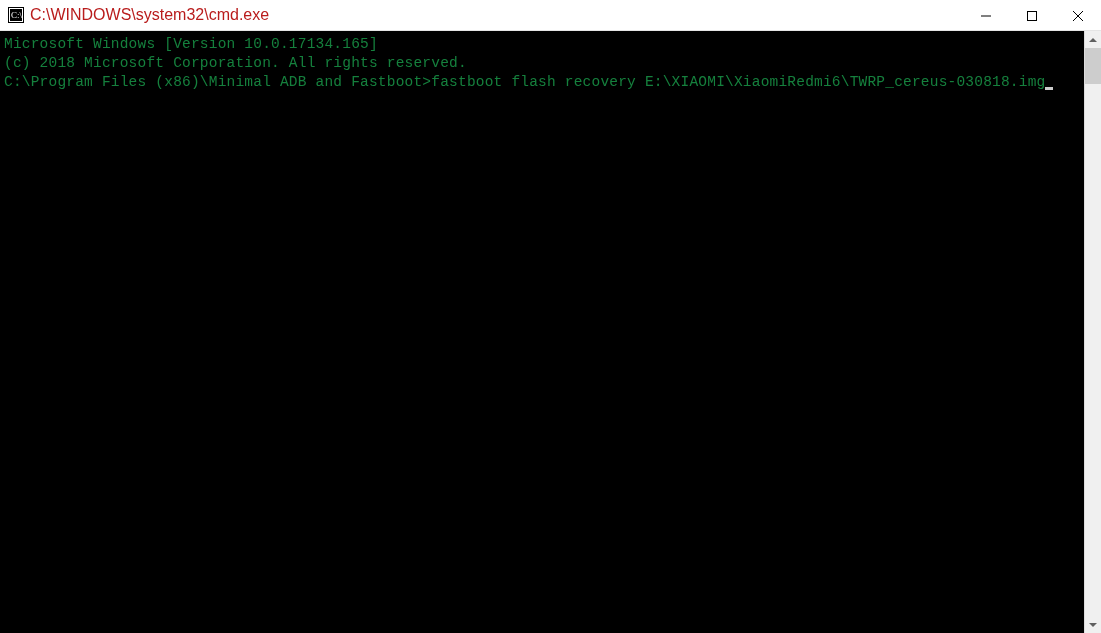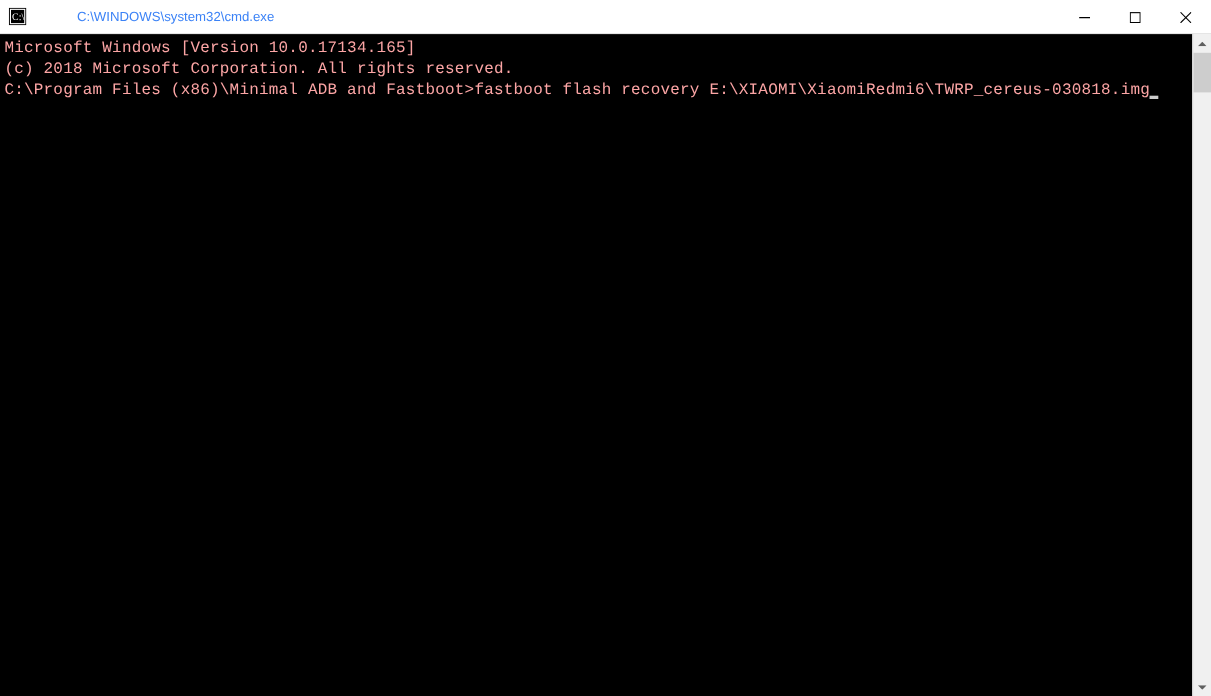--- a/index.html
+++ b/index.html
@@ -25,26 +25,25 @@
     .titlebar-icon {
       width: 16px;
       height: 16px;
       margin-left: 8px;
       margin-right: 6px;
       display: inline-flex;
       align-items: center;
       justify-content: center;
     }
     .titlebar-title {
-      font-size: 12px;
-      color: #3b82f6;
+      font-size: 16px;
+      color: #b91c1c;
       flex: 1;
       white-space: nowrap;
       overflow: hidden;
-      margin-left: 40px;
     }
     .win-controls {
       display: flex;
       height: 100%;
     }
     .win-btn {
       width: 46px;
       height: 31px;
       display: flex;
       align-items: center;
@@ -56,21 +55,21 @@
     .content-wrap {
       display: flex;
       height: calc(633px - 31px);
     }
     .terminal {
       flex: 1;
       background: #000000;
       font-family: Consolas, "Courier New", monospace;
       font-size: 14.5px;
       line-height: 19px;
-      color: #fca5a5;
+      color: #15803d;
       padding: 4px 0 0 4px;
       white-space: pre;
       overflow: hidden;
       letter-spacing: 0.2px;
     }
     .terminal .line {
       display: block;
     }
     .cursor {
       display: inline-block;

